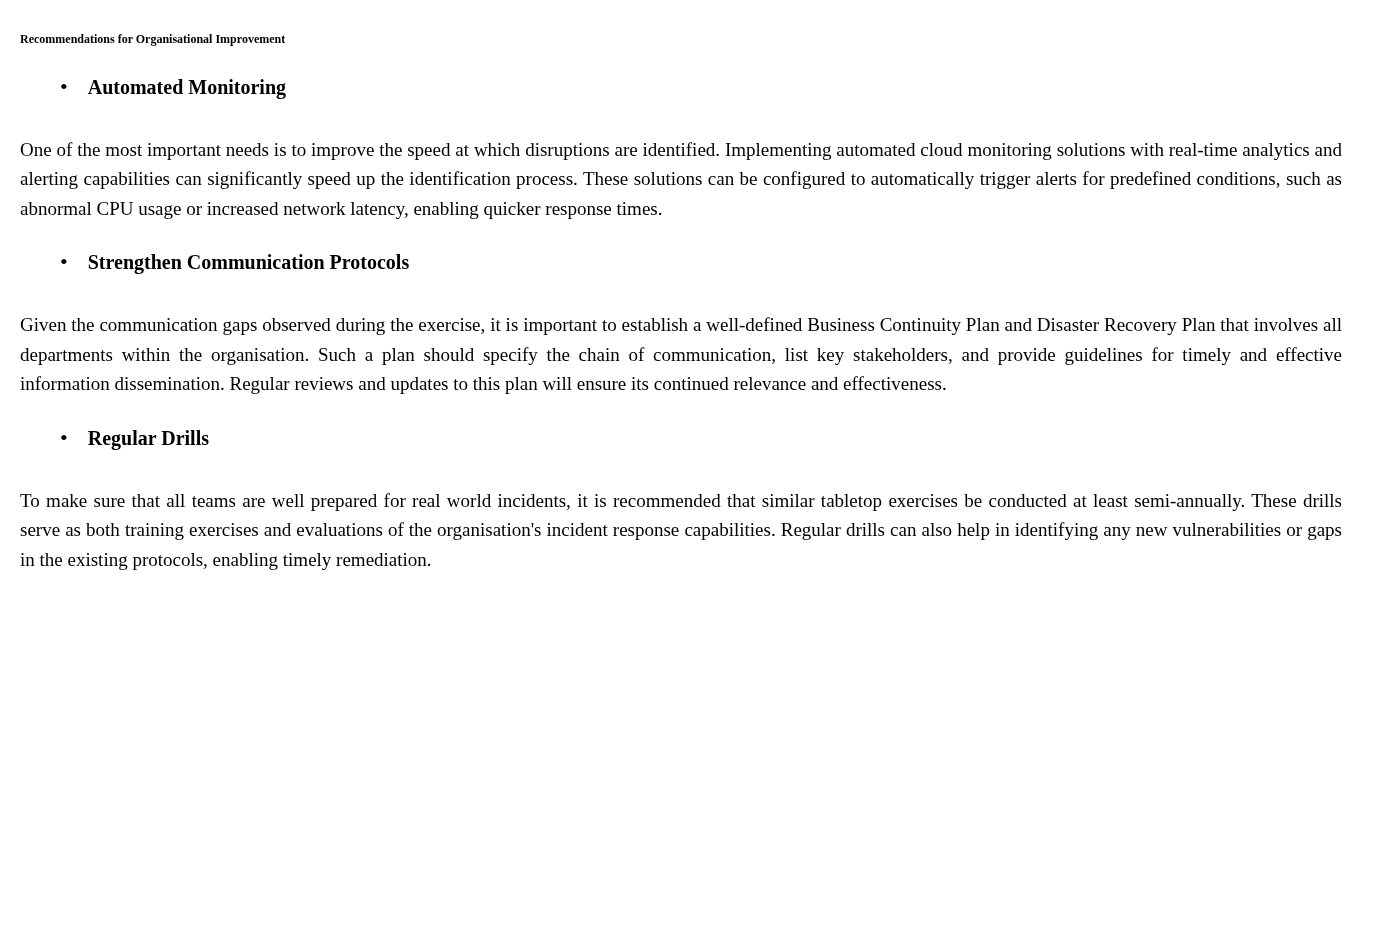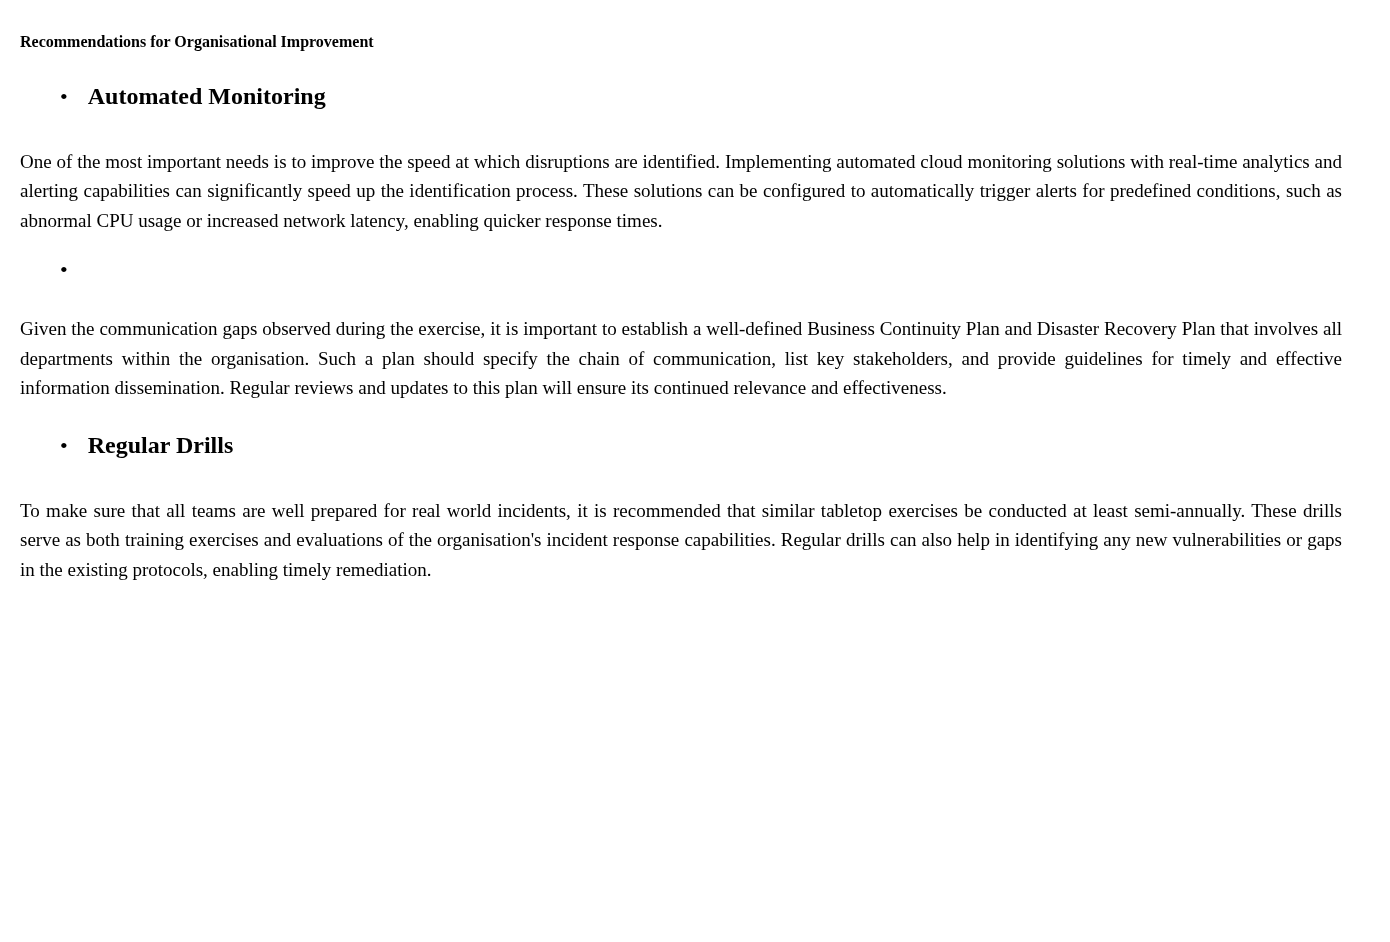--- a/index.html
+++ b/index.html
@@ -18,21 +18,21 @@
       min-height: 942px;
       padding: 30px 48px 30px 20px;
     }
 
     .page-content {
       max-width: 1350px;
     }
 
     .main-heading {
       font-weight: bold;
-      font-size: 16px;
+      font-size: 12px;
       margin-bottom: 24px;
     }
 
     .bullet-section {
       margin-bottom: 18px;
     }
 
     .bullet-heading {
       display: flex;
       align-items: baseline;
@@ -41,21 +41,21 @@
     }
 
     .bullet-dot {
       font-size: 22px;
       margin-right: 20px;
       line-height: 1;
     }
 
     .bullet-title {
       font-weight: bold;
-      font-size: 24px;
+      font-size: 20px;
     }
 
     .paragraph {
       text-align: justify;
       margin-bottom: 24px;
       font-size: 19px;
       line-height: 1.55;
       margin-top: 33px;
     }
   </style>
@@ -70,20 +70,21 @@
     <div class="bullet-heading">
       <span class="bullet-dot">•</span>
       <span class="bullet-title">Automated Monitoring</span>
     </div>
     <p class="paragraph">One of the most important needs is to improve the speed at which disruptions are identified. Implementing automated cloud monitoring solutions with real-time analytics and alerting capabilities can significantly speed up the identification process. These solutions can be configured to automatically trigger alerts for predefined conditions, such as abnormal CPU usage or increased network latency, enabling quicker response times.</p>
   </div>
 
   <div class="bullet-section">
     <div class="bullet-heading">
       <span class="bullet-dot">•</span>
+      <span class="bullet-title">Strengthen Communication Protocols</span>
     </div>
     <p class="paragraph">Given the communication gaps observed during the exercise, it is important to establish a well-defined Business Continuity Plan and Disaster Recovery Plan that involves all departments within the organisation. Such a plan should specify the chain of communication, list key stakeholders, and provide guidelines for timely and effective information dissemination. Regular reviews and updates to this plan will ensure its continued relevance and effectiveness.</p>
   </div>
 
   <div class="bullet-section">
     <div class="bullet-heading">
       <span class="bullet-dot">•</span>
       <span class="bullet-title">Regular Drills</span>
     </div>
     <p class="paragraph">To make sure that all teams are well prepared for real world incidents, it is recommended that similar tabletop exercises be conducted at least semi-annually. These drills serve as both training exercises and evaluations of the organisation's incident response capabilities. Regular drills can also help in identifying any new vulnerabilities or gaps in the existing protocols, enabling timely remediation.</p>

